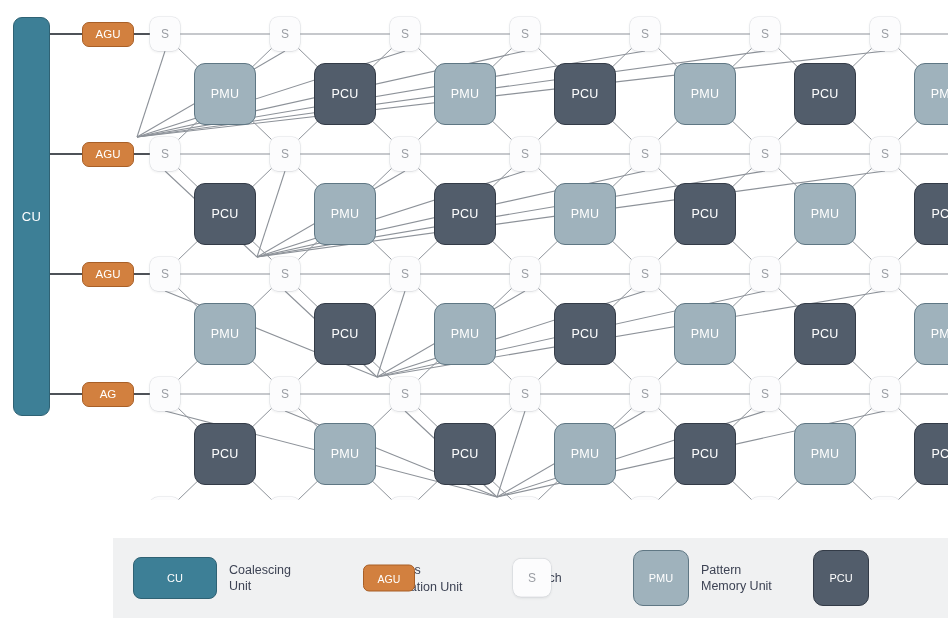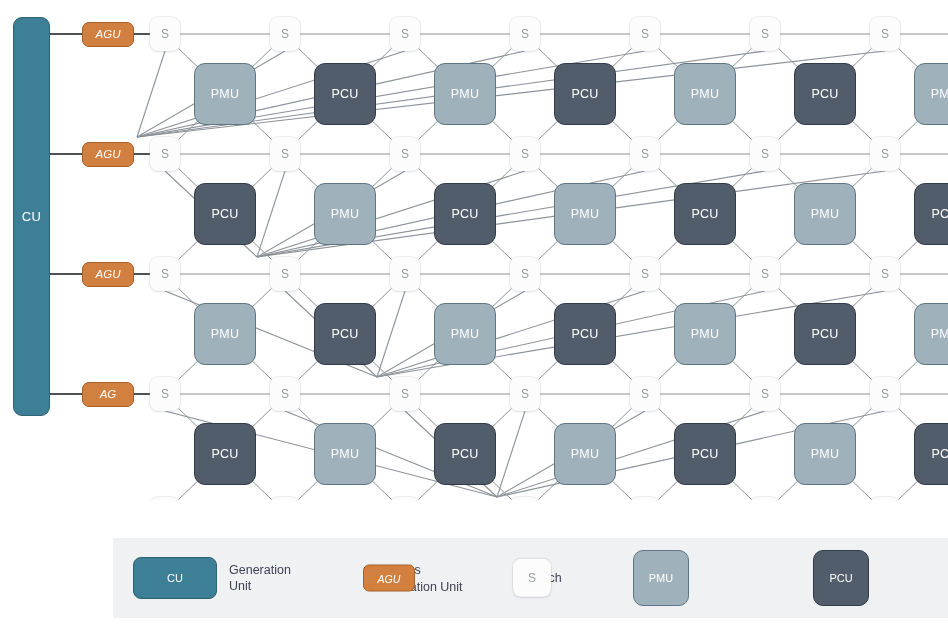--- a/index.html
+++ b/index.html
@@ -33,21 +33,20 @@
   
   .agu{
     position:absolute;
     background:#d2803f;
     border:1.6px solid #a85f27;
     border-radius:7px;
     box-sizing:border-box;
     display:flex;align-items:center;justify-content:center;
     color:#ffffff;font-size:11.5px;
     overflow:hidden;
-    font-style:italic;
   }
 
   
   .sw{
     position:absolute;
     background:#fcfcfd;
     border-radius:8px;
     box-sizing:border-box;
     display:flex;align-items:center;justify-content:center;
     color:#9a9da3;font-size:12px;
@@ -477,38 +476,39 @@
           <span>PCU</span>
         </div>
       </div>
   </div>
 
   <div id="legend" style="position: absolute;">
       <div class="lg-item" style="position: absolute; left: 20px; top: 50%; transform: translateY(-50%);">
         <div class="lg-chip cu">
           <span>CU</span>
         </div>
-        <div class="lg-label">Generation Unit</div>
+        <div class="lg-label">Coalescing Unit</div>
       </div>
       <div class="lg-item" style="position: absolute; left: 250px; top: 50%; transform: translateY(-50%);">
         <div class="lg-chip agu">
           <span>AGU</span>
         </div>
         <div class="lg-label wide">Address Generation Unit</div>
       </div>
       <div class="lg-item" style="position: absolute; left: 400px; top: 50%; transform: translateY(-50%);">
         <div class="lg-chip sw">
           <span>S</span>
         </div>
         <div class="lg-label">Switch</div>
       </div>
       <div class="lg-item" style="position: absolute; left: 520px; top: 50%; transform: translateY(-50%);">
         <div class="lg-chip pmu">
           <span>PMU</span>
         </div>
+        <div class="lg-label">Pattern Memory Unit</div>
       </div>
       <div class="lg-item" style="position: absolute; left: 700px; top: 50%; transform: translateY(-50%);">
         <div class="lg-chip pcu">
           <span>PCU</span>
         </div>
       </div>
     </div>
 
 </div>
 

